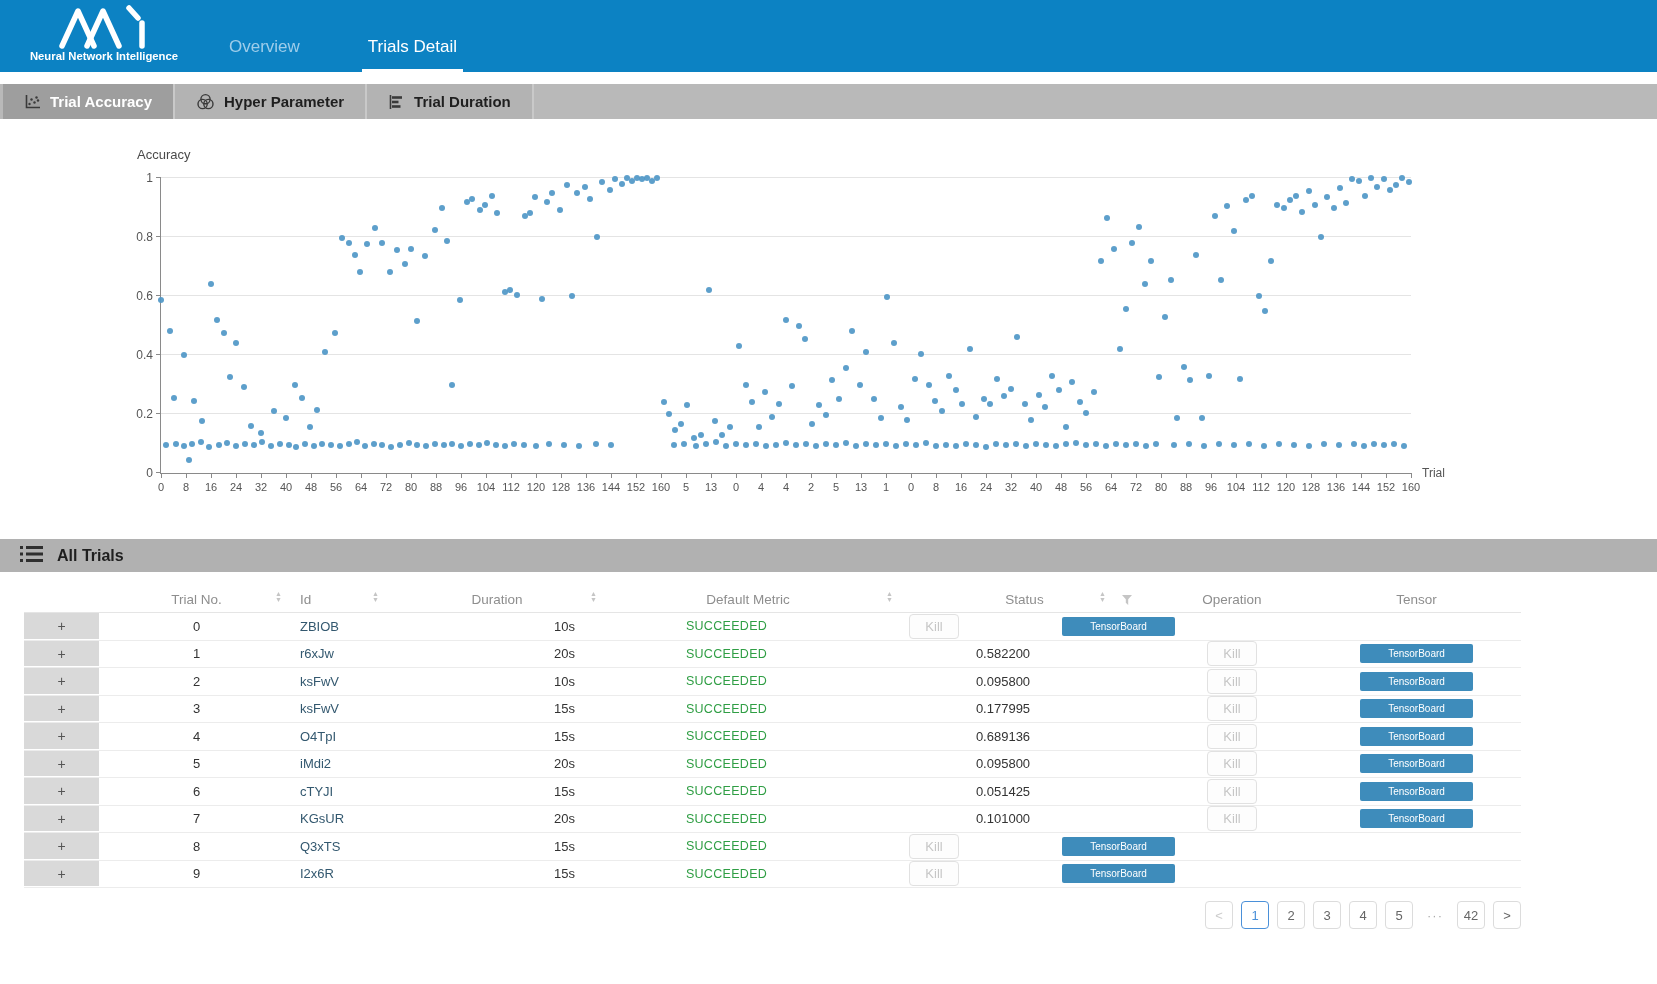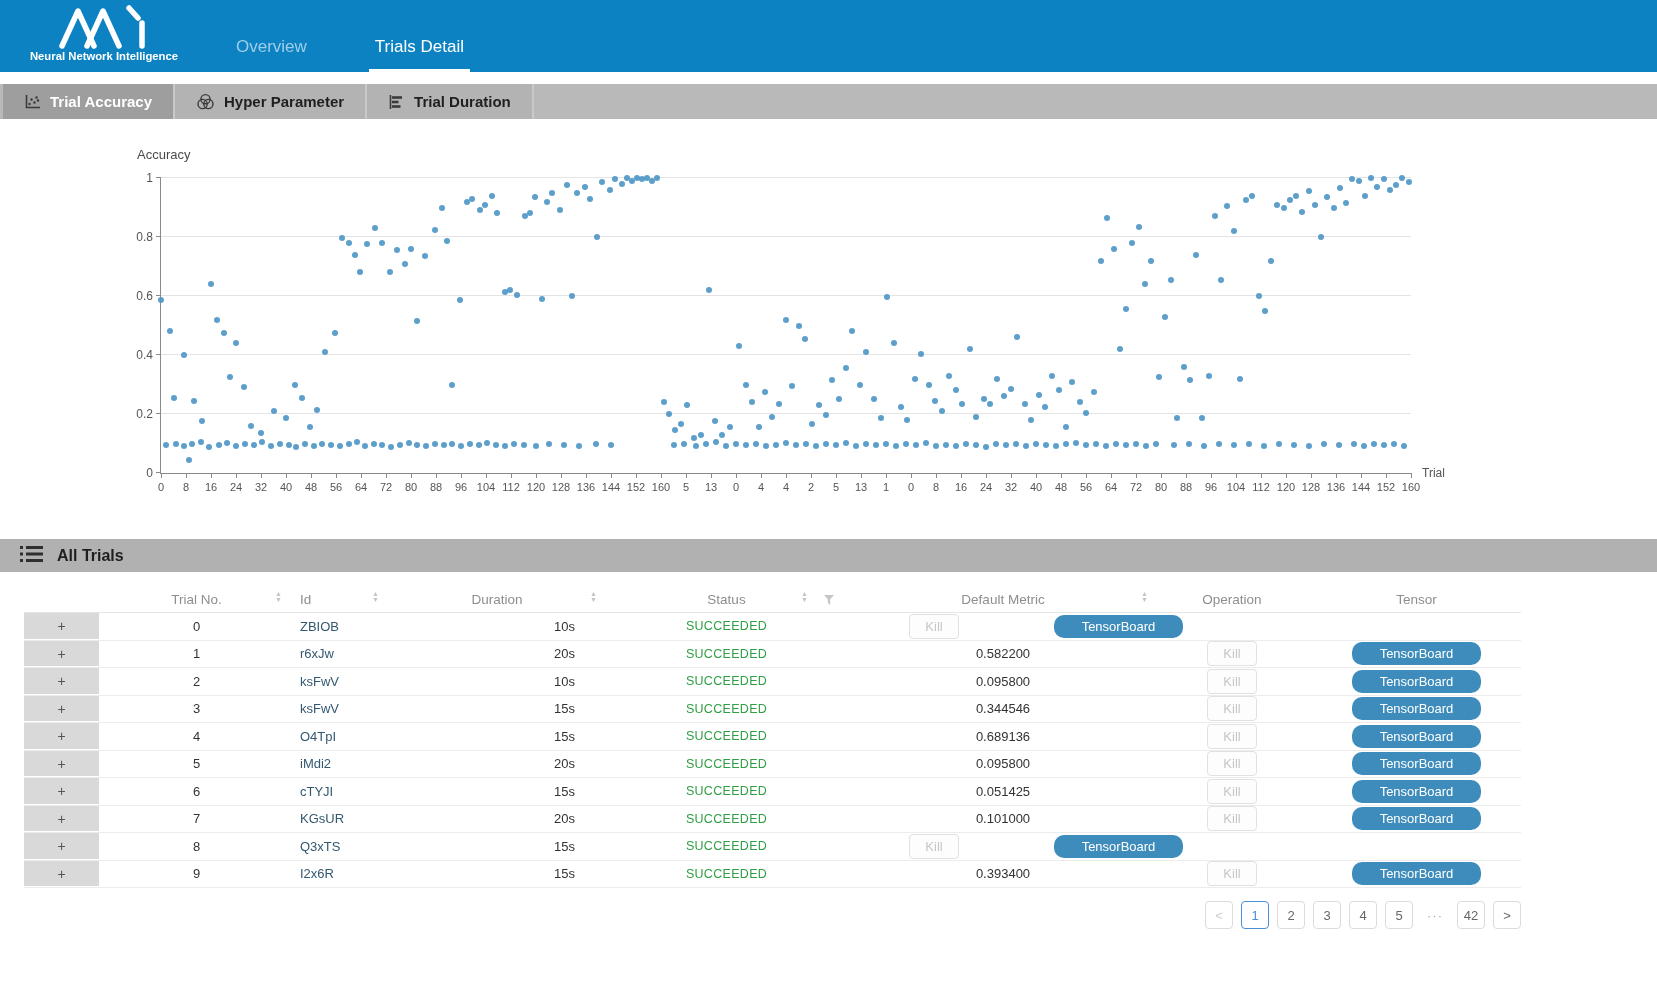--- a/index.html
+++ b/index.html
@@ -2,21 +2,21 @@
 <html><head>
 <meta charset="utf-8">
 <style>
   html,body{margin:0;padding:0;background:#fff;width:1657px;height:984px;overflow:hidden;
     font-family:"Liberation Sans",sans-serif;-webkit-font-smoothing:antialiased;}
   
   .topbar{position:relative;height:72px;background:#0c82c3;}
   .logo{position:absolute;left:29px;top:5px;width:150px;text-align:center;}
   .logo svg{display:block;margin:0 auto;}
   .brand{color:#fff;font-size:11.3px;font-weight:bold;margin-top:1px;white-space:nowrap;}
-  .topnav{position:absolute;left:230px;bottom:0;display:flex;gap:56px;}
+  .topnav{position:absolute;left:223px;bottom:0;display:flex;gap:56px;}
   .navitem{font-size:17px;color:#9ecdea;padding:0 6px 12px 6px;border-bottom:3px solid transparent;cursor:pointer;}
   .navitem.active{color:#fff;border-bottom-color:#fff;}
   
   .tabstrip{margin-top:12px;height:35px;background:#b9b9b9;display:flex;align-items:stretch;padding-left:3px;}
   .tab{display:flex;align-items:center;gap:9px;padding:0 21px;background:#b3b3b3;border-right:2px solid #c9c9c9;
        font-size:15px;font-weight:bold;color:#1f1f1f;cursor:pointer;}
   .tab.active{background:#9e9e9e;color:#fff;}
   .tab .icon{display:flex;align-items:center;}
   
   .chart-wrap{position:relative;height:420px;}
@@ -46,21 +46,21 @@
   .td.c3{justify-content:flex-end;padding-right:24px;}
   .idcell{color:#33586f;}
   .expander{background:#d9d9d9;box-shadow:inset 0 -1px 0 #fff;color:#555;font-size:14px;cursor:pointer;}
   .status{font-size:12.5px;letter-spacing:.3px;}
   .sort{position:absolute;top:5px;display:inline-flex;flex-direction:column;font-size:7px;line-height:5.5px;
         color:#c5c5c5;cursor:pointer;}
   .funnel{position:absolute;top:9px;right:20px;width:10px;height:10px;background:#c5c5c5;cursor:pointer;
         clip-path:polygon(0 0,100% 0,62% 42%,62% 100%,38% 78%,38% 42%);}
   .kill-btn{padding:4px 15px;border:1px solid #e1e1e1;border-radius:4px;background:#fdfdfd;color:#c6c6c6;
         font-size:13px;font-family:inherit;}
-  .tb-btn{padding:4px 28px;border:none;border-radius:10px;background:#3e8cbb;color:#fff;font-size:13px;
+  .tb-btn{padding:4px 28px;border:none;border-radius:2px;background:#3e8cbb;color:#fff;font-size:10px;
         font-family:inherit;cursor:pointer;}
   
   .pagination{display:flex;justify-content:flex-end;align-items:center;gap:8px;margin:13px 136px 0 0;}
   .page{min-width:28px;height:28px;padding:0 5px;box-sizing:border-box;border:1px solid #dcdcdc;border-radius:4px;
         display:flex;align-items:center;justify-content:center;font-size:13px;color:#666;background:#fff;cursor:pointer;}
   .page.active{border-color:#4a90d9;color:#4a90d9;}
   .page.disabled{color:#ccc;cursor:default;}
   .page.ellipsis{border:none;color:#aaa;letter-spacing:1px;cursor:default;}
 </style>
 </head>
@@ -591,35 +591,35 @@
           <span>▼</span>
         </span>
       </div>
       <div class="th c3">
         <span>Duration</span>
         <span class="sort" style="right: 2px;">
           <span>▲</span>
           <span>▼</span>
         </span>
       </div>
+      <div class="th c5">
+        <span>Default Metric</span>
+        <span class="sort" style="right: 4px;">
+          <span>▲</span>
+          <span>▼</span>
+        </span>
+      </div>
       <div class="th c4">
         <span>Status</span>
         <span class="sort" style="right: 46px;">
           <span>▲</span>
           <span>▼</span>
         </span>
         <span class="funnel"></span>
       </div>
-      <div class="th c5">
-        <span>Default Metric</span>
-        <span class="sort" style="right: 4px;">
-          <span>▲</span>
-          <span>▼</span>
-        </span>
-      </div>
       <div class="th c6">
         <span>Operation</span>
       </div>
       <div class="th c7">
         <span>Tensor</span>
       </div>
     </div>
   <div id="tbody">
       <div class="tr">
         <div class="td c0 expander">+</div>
@@ -661,21 +661,21 @@
         <div class="td c7">
           <button class="tb-btn" style="background: rgb(62, 140, 187);">TensorBoard</button>
         </div>
       </div>
       <div class="tr">
         <div class="td c0 expander">+</div>
         <div class="td c1">3</div>
         <div class="td c2 idcell">ksFwV</div>
         <div class="td c3">15s</div>
         <div class="td c4 status" style="color: rgb(47, 158, 68);">SUCCEEDED</div>
-        <div class="td c5">0.344546</div>
+        <div class="td c5">0.177995</div>
         <div class="td c6">
           <button class="kill-btn" disabled="">Kill</button>
         </div>
         <div class="td c7">
           <button class="tb-btn" style="background: rgb(62, 140, 187);">TensorBoard</button>
         </div>
       </div>
       <div class="tr">
         <div class="td c0 expander">+</div>
         <div class="td c1">4</div>
@@ -744,21 +744,20 @@
         <div class="td c7">
           <button class="tb-btn" style="background: rgb(62, 140, 187);">TensorBoard</button>
         </div>
       </div>
       <div class="tr">
         <div class="td c0 expander">+</div>
         <div class="td c1">9</div>
         <div class="td c2 idcell">I2x6R</div>
         <div class="td c3">15s</div>
         <div class="td c4 status" style="color: rgb(47, 158, 68);">SUCCEEDED</div>
-        <div class="td c5">0.393400</div>
         <div class="td c6">
           <button class="kill-btn" disabled="">Kill</button>
         </div>
         <div class="td c7">
           <button class="tb-btn" style="background: rgb(62, 140, 187);">TensorBoard</button>
         </div>
       </div>
     </div>
 </div>
 

